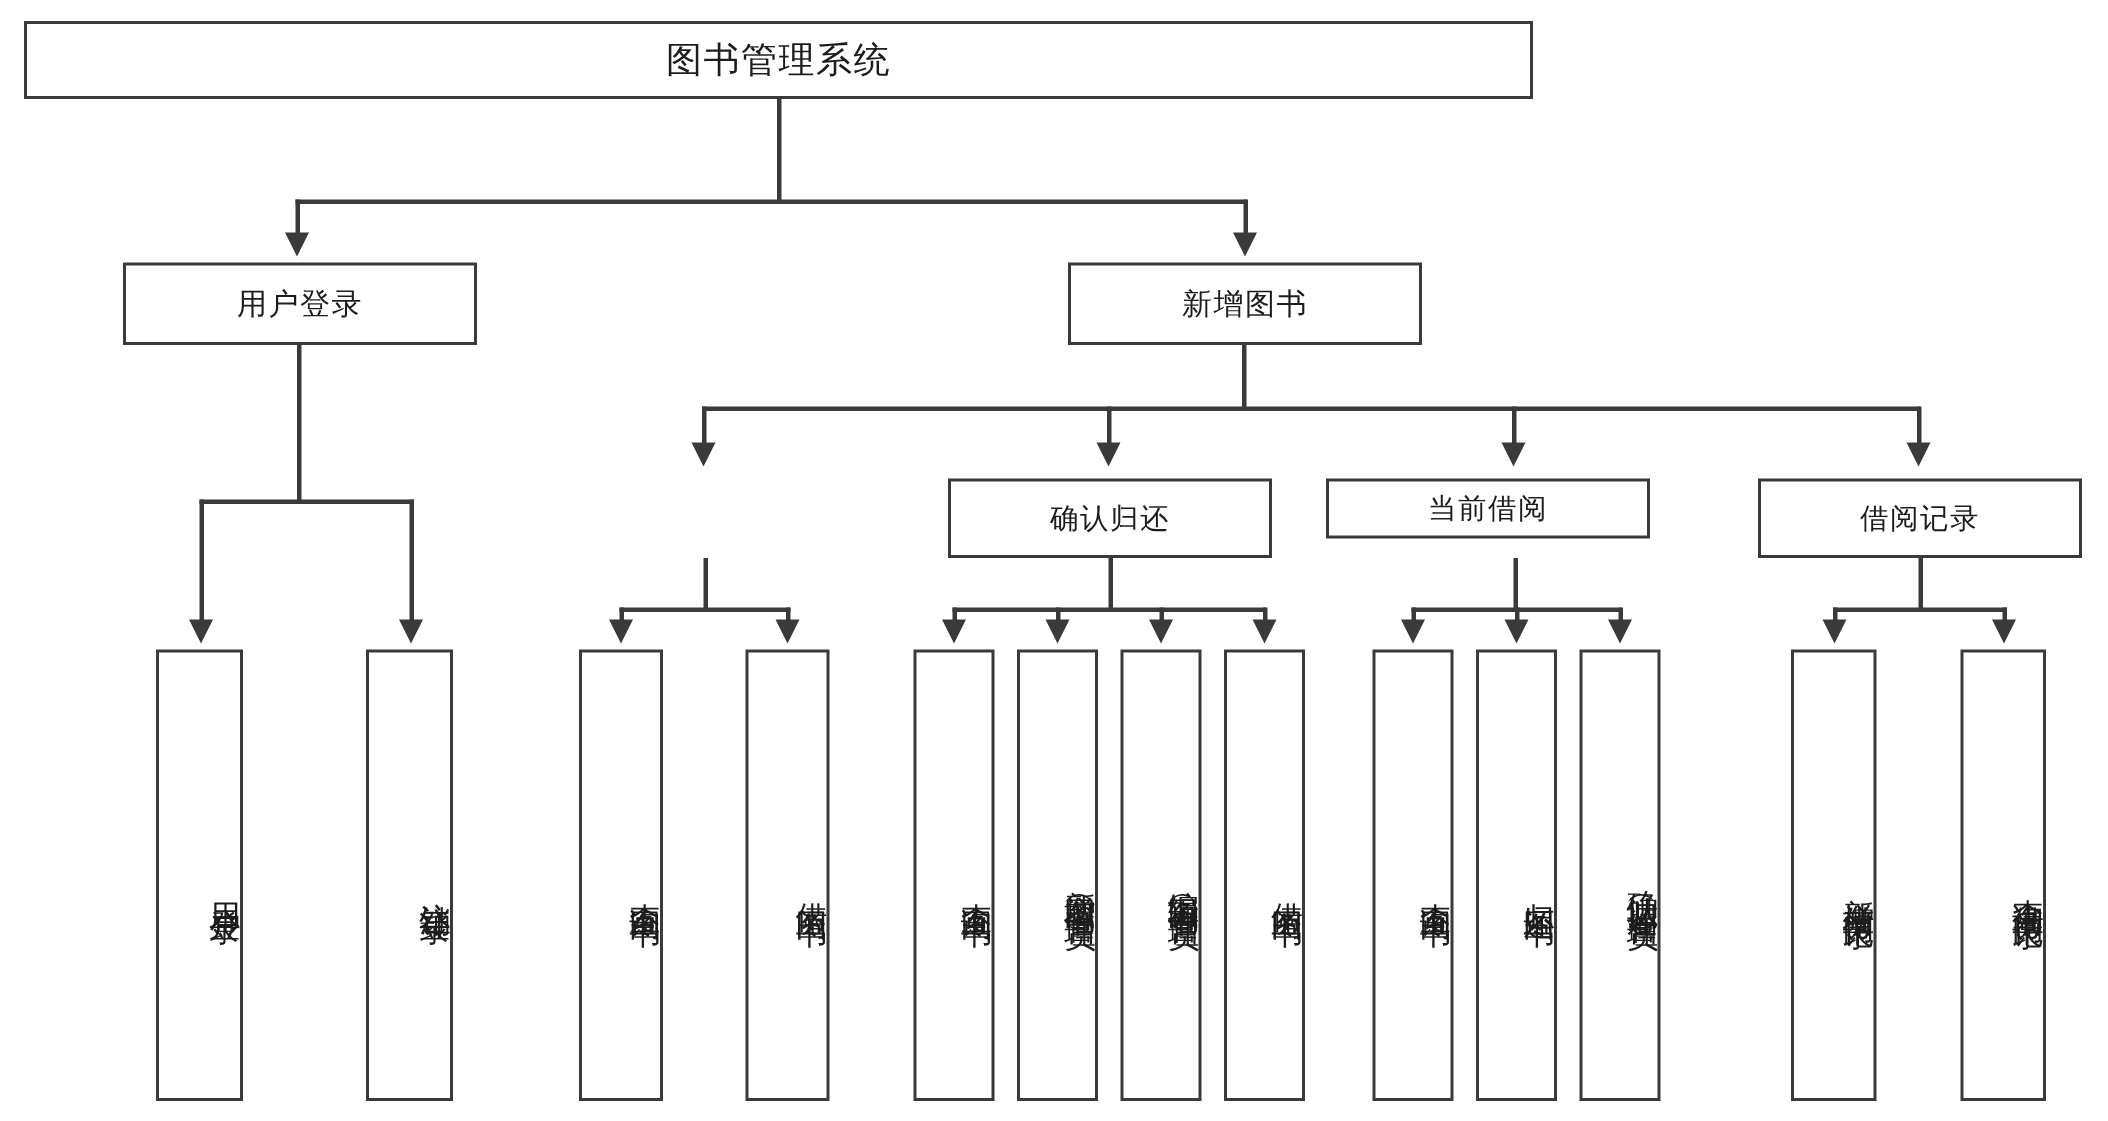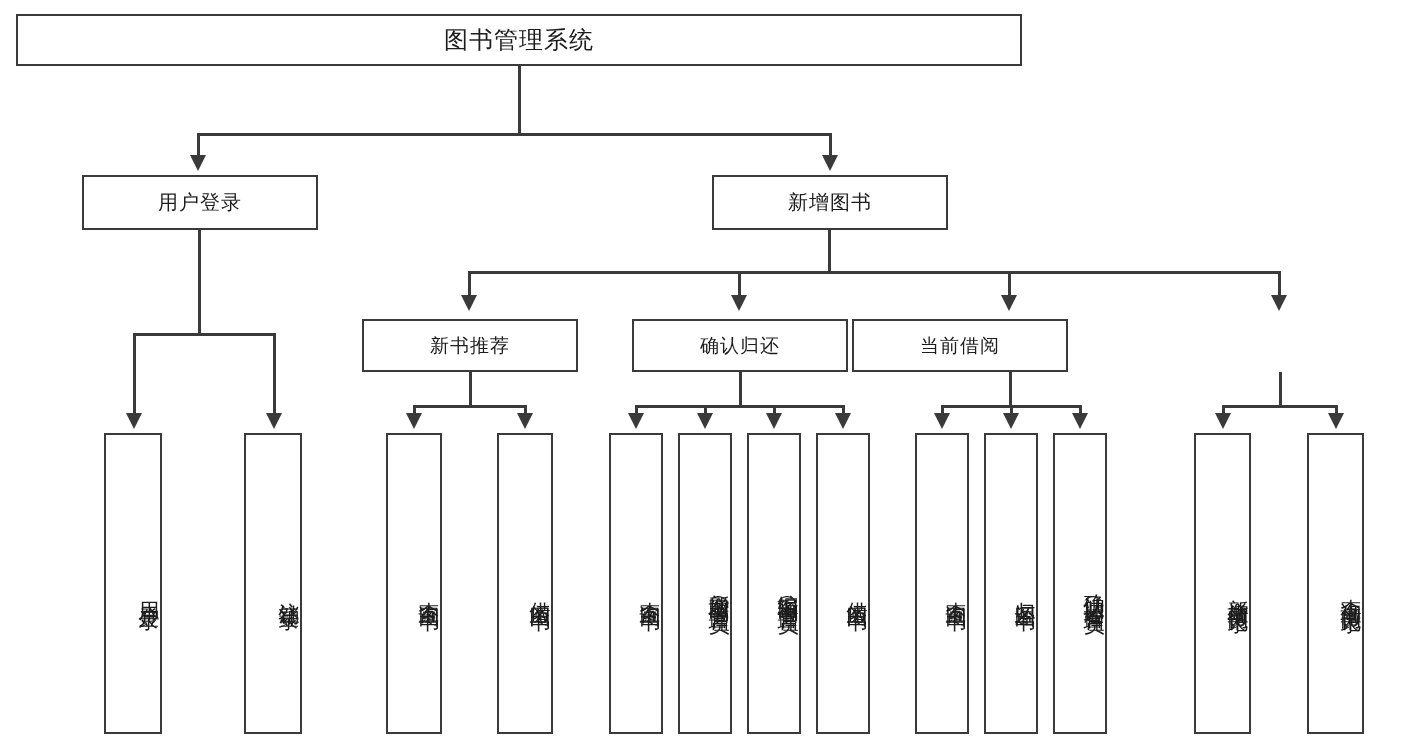--- a/index.html
+++ b/index.html
@@ -112,28 +112,28 @@
   <div class="hline" style="left:468px;top:271px;width:812px;"></div>
   <div class="vline" style="left:468px;top:271px;height:26px;"></div>
   <div class="arrow" style="left:461px;top:295px;"></div>
   <div class="vline" style="left:738px;top:271px;height:26px;"></div>
   <div class="arrow" style="left:731px;top:295px;"></div>
   <div class="vline" style="left:1008px;top:271px;height:26px;"></div>
   <div class="arrow" style="left:1001px;top:295px;"></div>
   <div class="vline" style="left:1278px;top:271px;height:26px;"></div>
   <div class="arrow" style="left:1271px;top:295px;"></div>
 
-  <div class="node lvl2" style="left:362px;top:319px;width:216px;height:53px;">
-    <span>新书推荐</span>
-  </div>
   <div class="node lvl2" style="left:632px;top:319px;width:216px;height:53px;">
     <span>确认归还</span>
   </div>
-  <div class="node lvl2" style="left:852px;top:319px;width:216px;height:53px;justify-content:center;">
+  <div class="node lvl2" style="left:884px;top:319px;width:216px;height:40px;justify-content:center;">
     <span>当前借阅</span>
+  </div>
+  <div class="node lvl2" style="left:1172px;top:319px;width:216px;height:53px;">
+    <span>借阅记录</span>
   </div>
 
   <div class="vline" style="left:469px;top:372px;height:35px;"></div>
   <div class="hline" style="left:413px;top:405px;width:114px;"></div>
   <div class="vline" style="left:413px;top:405px;height:10px;"></div>
   <div class="arrow" style="left:406px;top:413px;"></div>
   <div class="vline" style="left:524px;top:405px;height:10px;"></div>
   <div class="arrow" style="left:517px;top:413px;"></div>
 
   <div class="vline" style="left:739px;top:372px;height:35px;"></div>

